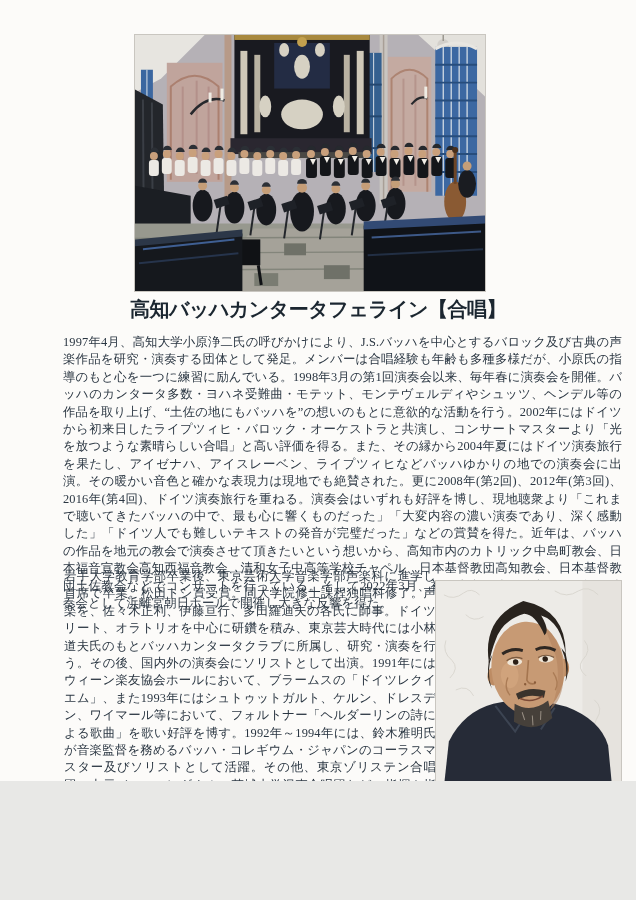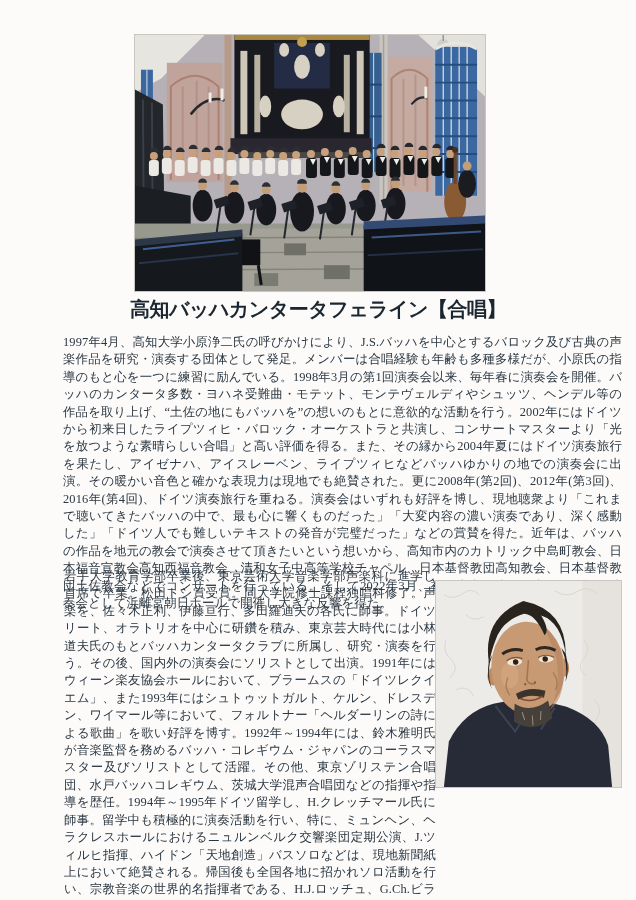--- a/index.html
+++ b/index.html
@@ -1,19 +1,19 @@
 <!DOCTYPE html>
 <html lang="ja"><head>
 <meta charset="utf-8">
 <style>
   html,body{margin:0;padding:0;}
   body{background:#e8e8e6;}
   .page{
     position:relative;
-    width:636px;height:900px;
+    width:636px;height:781px;
     margin:0 auto;
     background:#fcfbf9;
     font-family:"Liberation Serif","DejaVu Serif",serif;
     color:#2a3642;
     overflow:hidden;
   }
   .photo{position:absolute;border:1px solid #c9c6c0;box-sizing:border-box;background:#ddd;}
   .photo svg{display:block;width:100%;height:100%;}
   #choir-photo{left:134px;top:34px;width:352px;height:258px;}
   #portrait-photo{left:435px;top:580px;width:187px;height:208px;}

